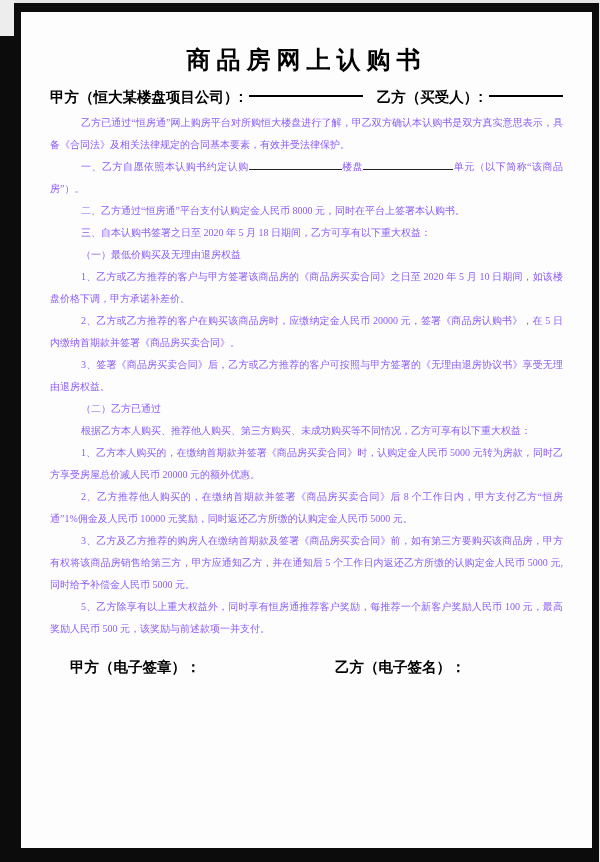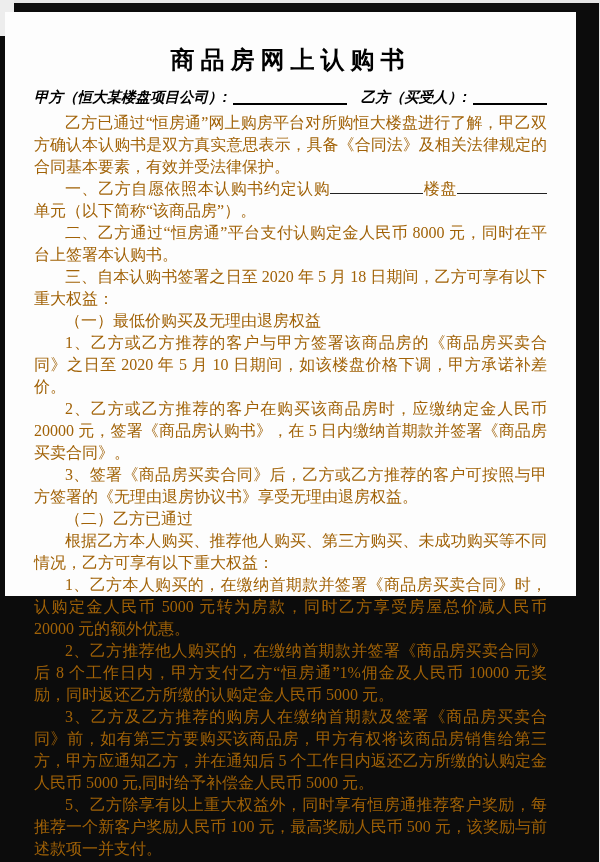--- a/index.html
+++ b/index.html
@@ -20,63 +20,62 @@
     background: #0c0c0c;
   }
   
   .corner-light {
     position: absolute;
     left: 0; top: 0; width: 14px; height: 36px;
     background: #ededed;
   }
   .paper {
     position: absolute;
-    left: 5px; top: 12px;
-    width: 571px; height: 584px;
+    left: 21px; top: 12px;
+    width: 571px; height: 836px;
     background: #fdfdfd;
     box-sizing: border-box;
     padding: 33px 29px 8px 29px;
     color: #161616;
   }
   .doc-title {
     margin: 0 0 12px 0;
     font-family: "Liberation Sans", sans-serif;
     font-weight: bold;
     font-size: 24px;
     line-height: 30px;
     letter-spacing: 6px;
     text-align: center;
     color: #000;
     white-space: nowrap;
   }
   .party-line {
     display: flex;
-    align-items: flex-end;
+    align-items: center;
     font-family: "Liberation Sans", sans-serif;
     font-weight: bold;
     font-size: 14.5px;
     line-height: 20px;
     color: #000;
     margin-bottom: 5px;
     height: 20px;
-    font-style: italic;
   }
   .party-label { white-space: nowrap; }
   .party-blank {
     border-bottom: 2px solid #000;
     margin-bottom: 2px;
   }
   .party-blank.a { flex: 1; margin-left: 6px; margin-right: 14px; }
   .party-blank.b { width: 74px; margin-left: 6px; }
   .doc-body {
     font-family: "Liberation Serif", serif;
-    font-size: 16px;
+    font-size: 10px;
     line-height: 22px;
     text-align: justify;
-    color: #a16207;
+    color: #8b5cf6;
   }
   .doc-body p {
     margin: 0;
     text-indent: 31px;
   }
   .blank {
     display: inline-block;
     height: 13px;
     border-bottom: 1.5px solid #222;
   }

